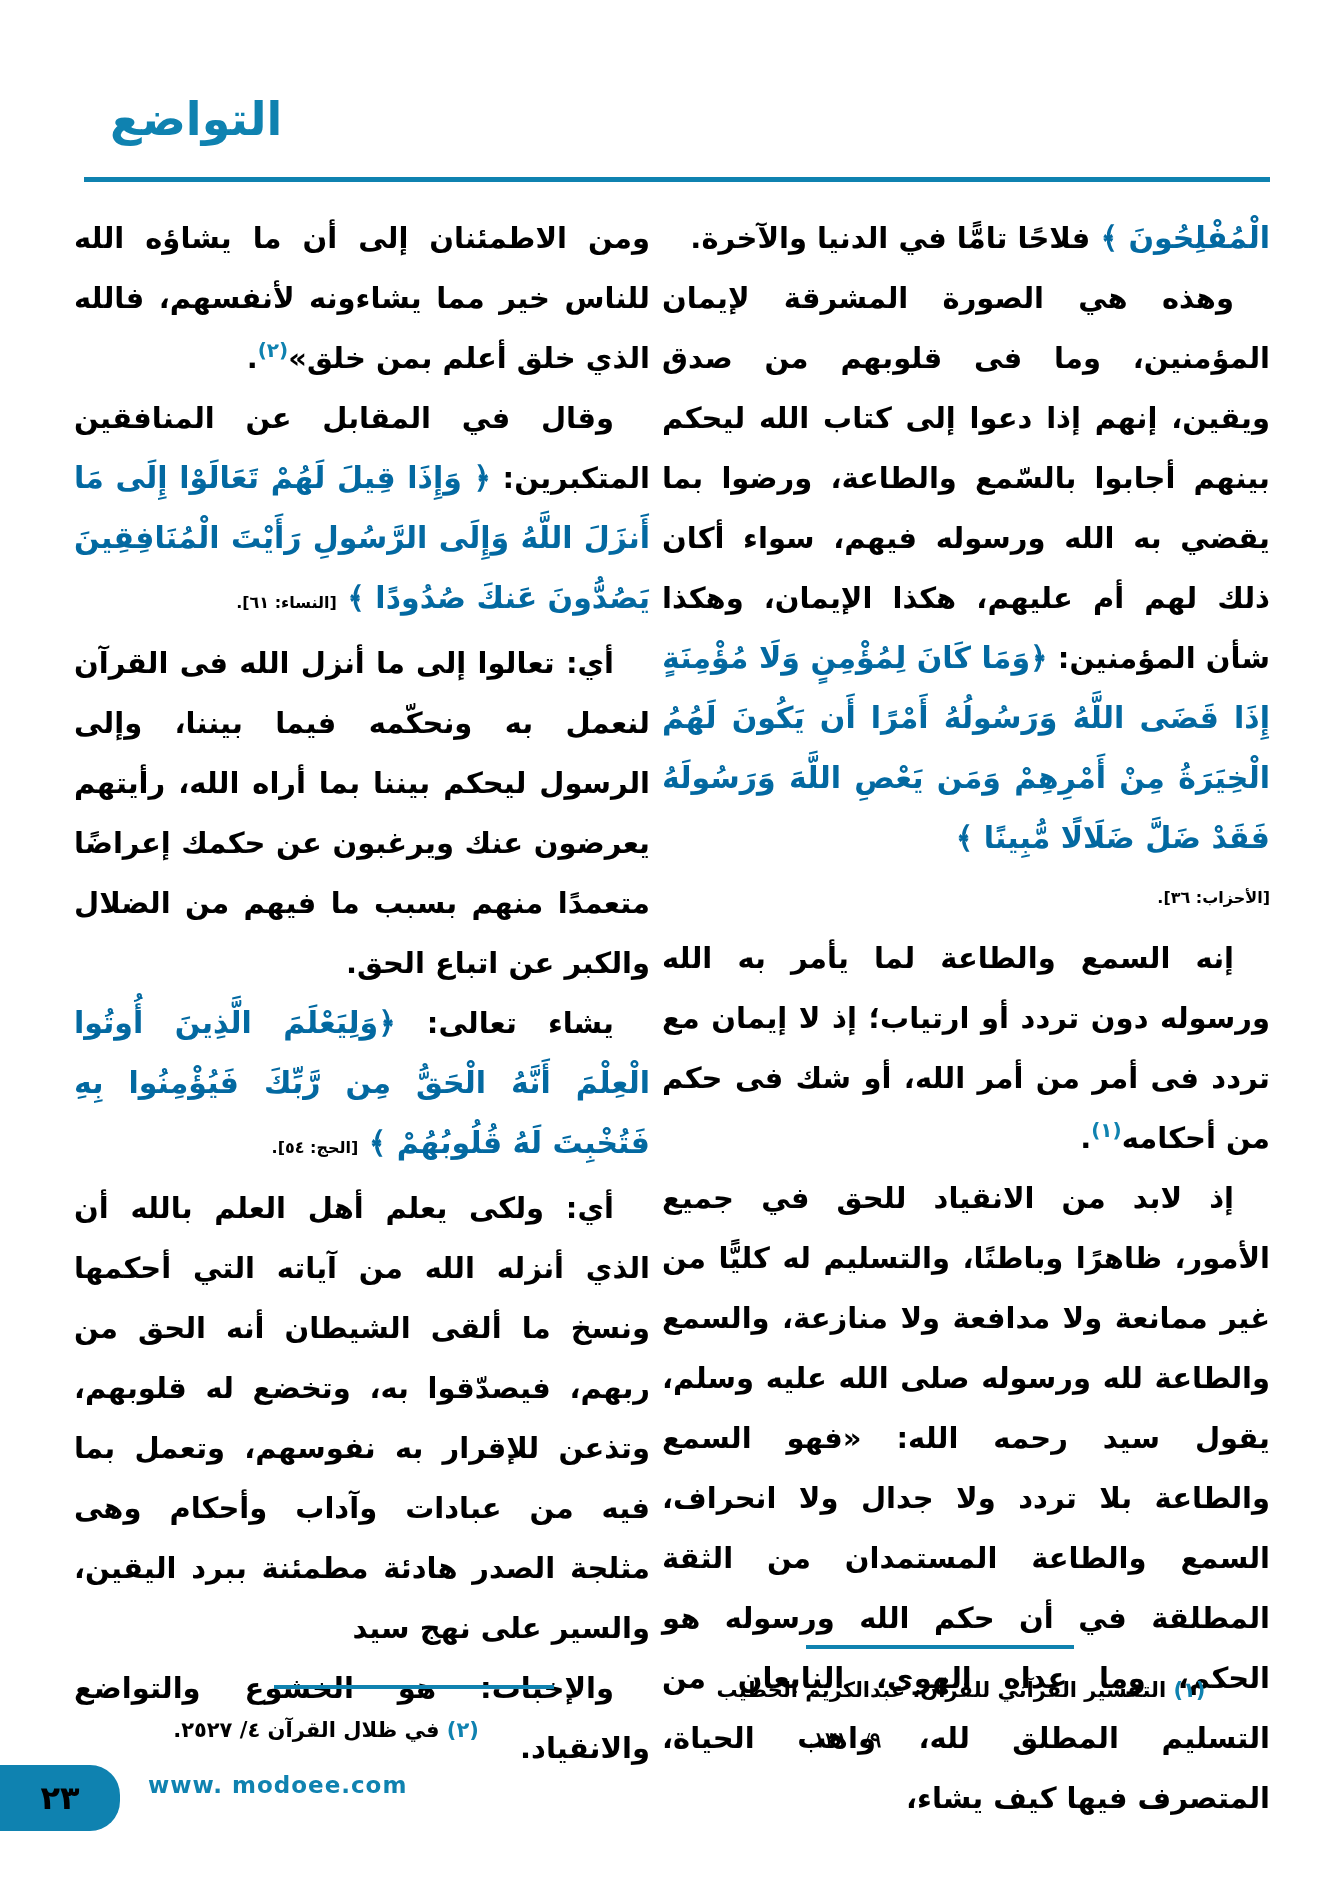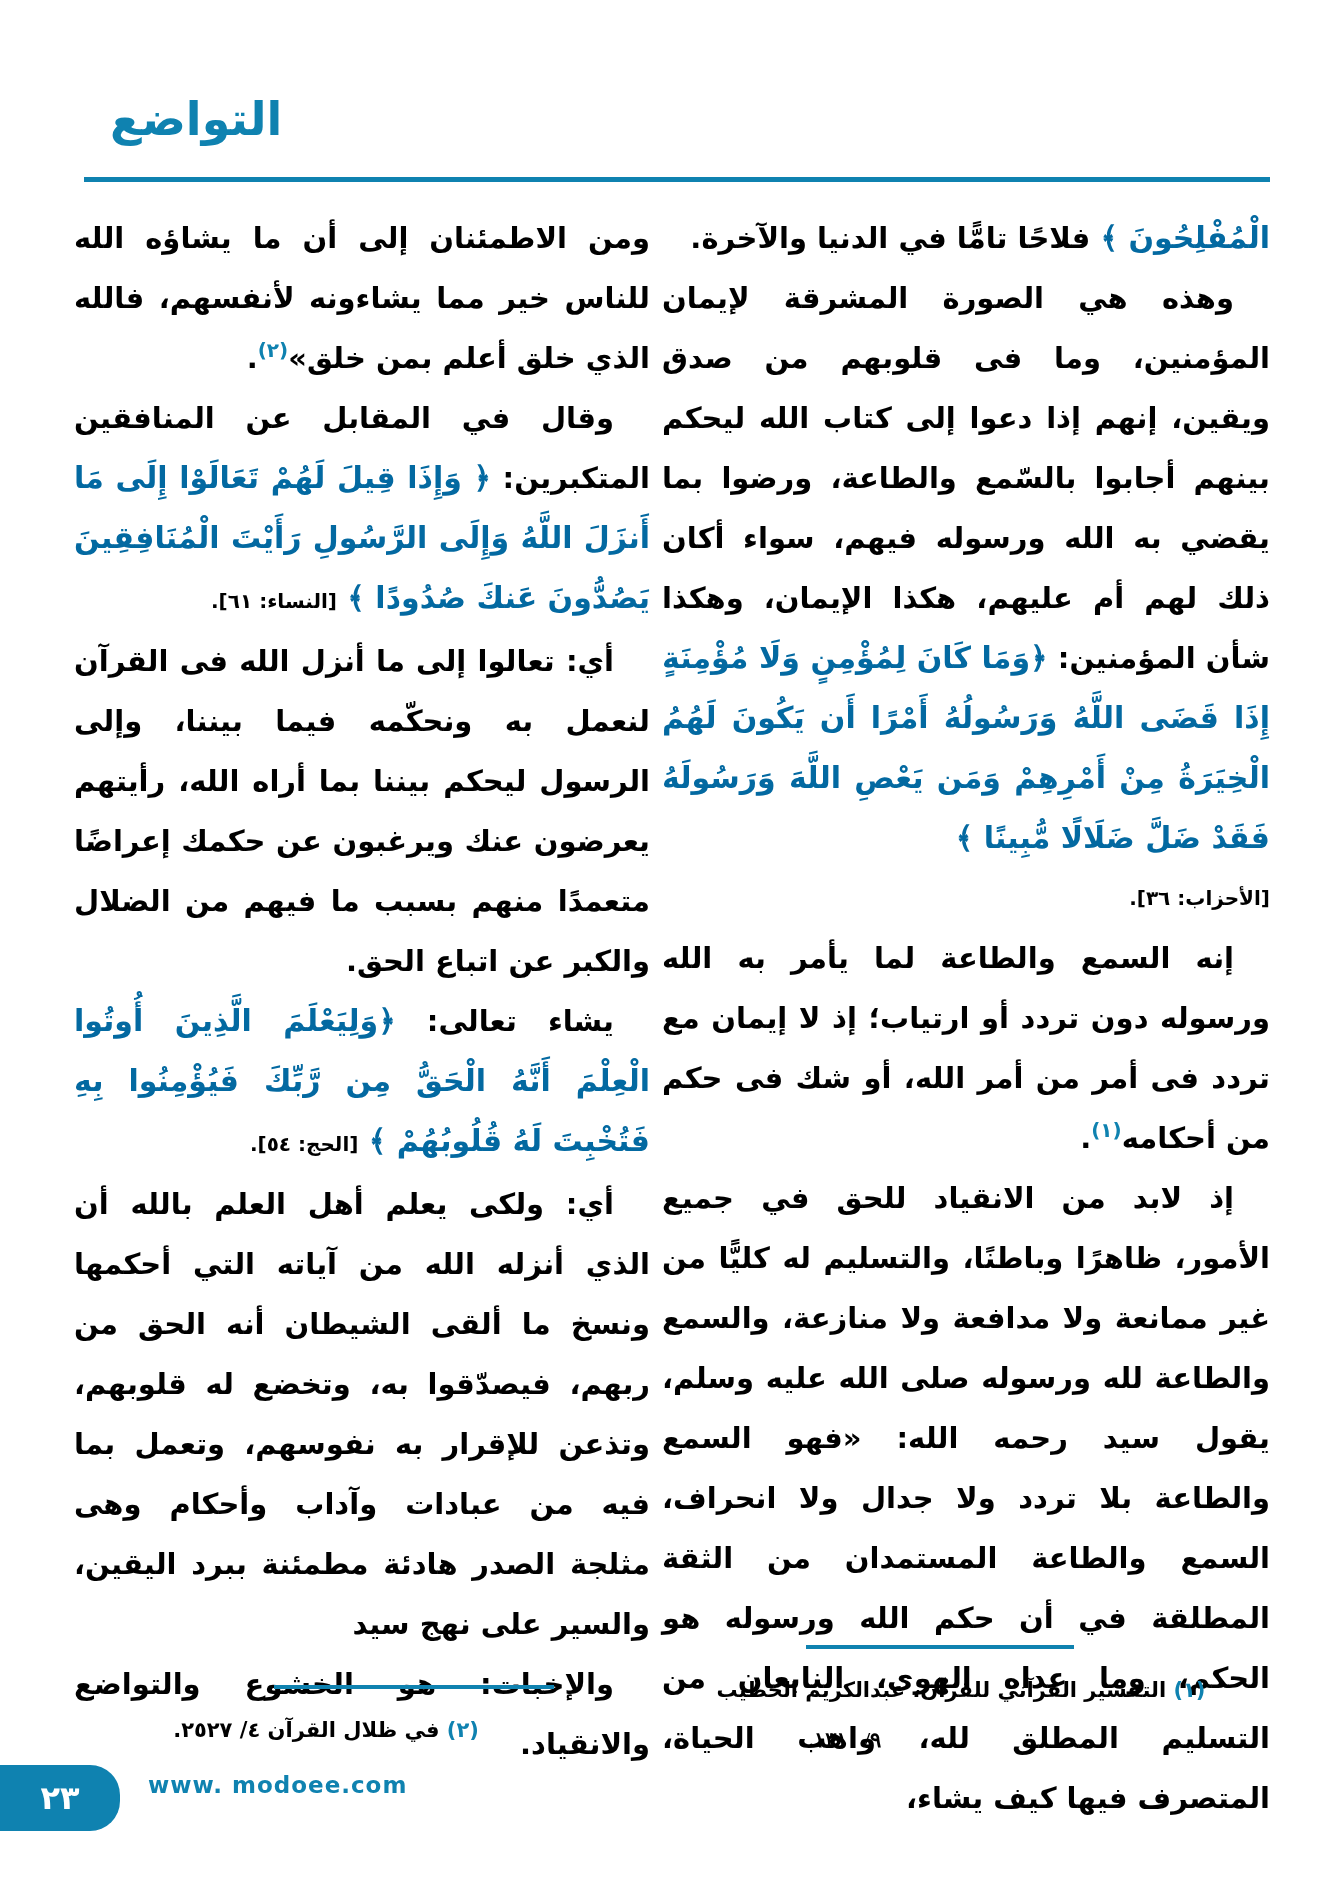--- a/index.html
+++ b/index.html
@@ -35,21 +35,21 @@
   .col { position:relative; height:100%; }
   .col-right { width:608px; }
   .col-left  { width:576px; }
 
   .para {
     font-size:29px; line-height:60px; font-weight:bold;
     text-align:justify; color:#000;
   }
   .para.indent { text-indent:36px; }
   .quran { color:#0369a1; font-size:30px; }
-  .ref   { font-size:20px; color:#000;margin-left:21px; }
+  .ref   { font-size:16px; color:#000;margin-left:21px; }
   .ref.block { display:block; text-indent:0; }
   .fn-sup {
     color:#0f82b0; font-size:20px;
     vertical-align:super; line-height:0;
   }
 
   
   .footnote { position:absolute; right:0; width:100%; }
   .footnote.fn-right { top:1437px; }
   .footnote.fn-left  { top:1477px; }
@@ -61,21 +61,21 @@
   }
   .fn-right .fn-text { padding-right:10px; }
   .fn-left  .fn-text { padding-right:72px; }
   .fn-marker { color:#0f82b0; }
   .fn-line2 { display:block; padding-right:232px;font-family:Liberation Serif, serif; }
 
   
   .page-badge {
     position:absolute; left:0; top:1765px;
     width:120px; height:66px;
-    background:#0f82b0; color:#ffffff;
+    background:#0f82b0; color:#000000;
     border-radius:0 30px 30px 0;
     display:flex; align-items:center; justify-content:center;
     font-size:32px; font-weight:bold;
   }
   .site {
     position:absolute; left:148px; top:1772px;
     direction:ltr; color:#0f82b0;
     font-size:23px; font-weight:bold; letter-spacing:1px;
   }
 </style>

